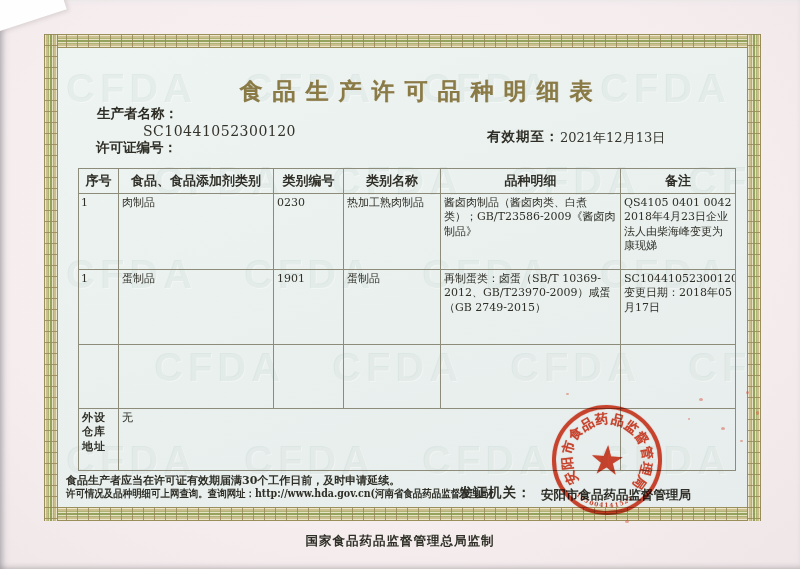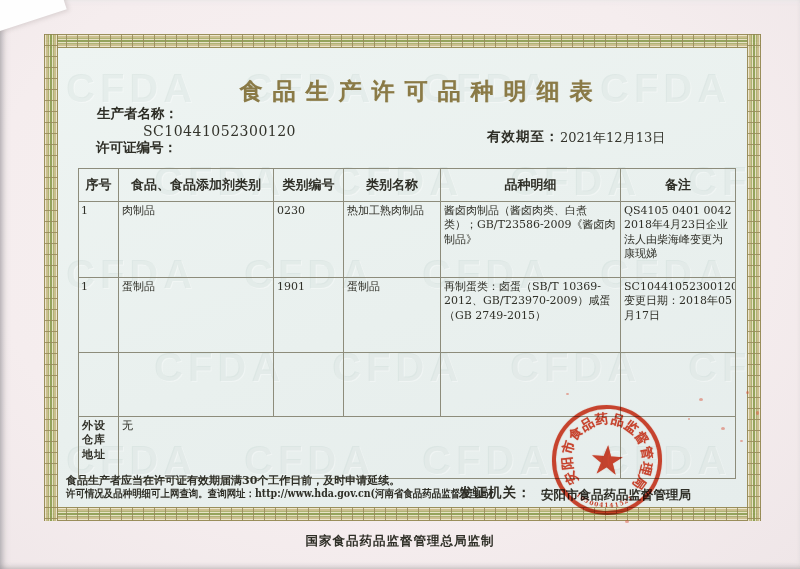--- a/index.html
+++ b/index.html
@@ -110,21 +110,21 @@
   <table class="main">
     <colgroup>
       <col style="width:40px">
         <col style="width:155px">
         <col style="width:70px">
       <col style="width:97px">
         <col style="width:180px">
         <col style="width:115px">
     </colgroup>
     <tbody>
-        <tr style="height:33px">
+        <tr style="height:25px">
       <th>序号</th>
       <th>食品、食品添加剂类别</th>
       <th>类别编号</th>
       <th>类别名称</th>
       <th>品种明细</th>
       <th>备注</th>
     </tr>
     <tr style="height:76px">
       <td class="seq">1</td>
       <td>肉制品</td>

